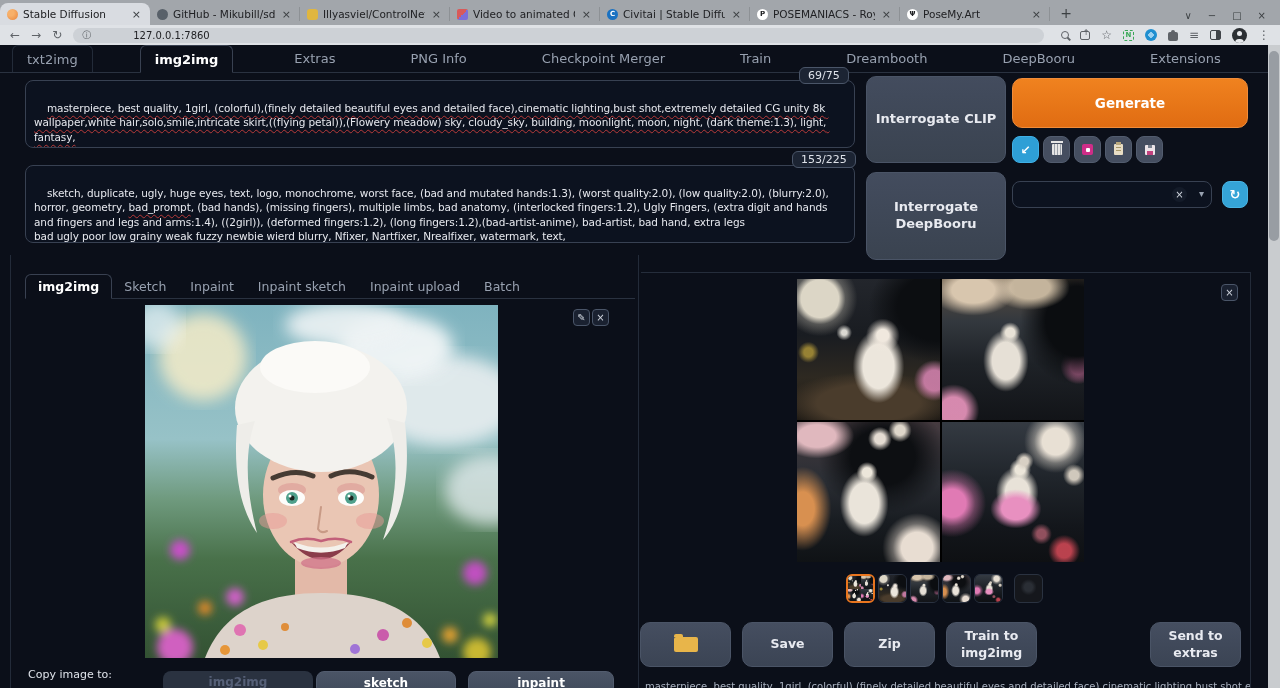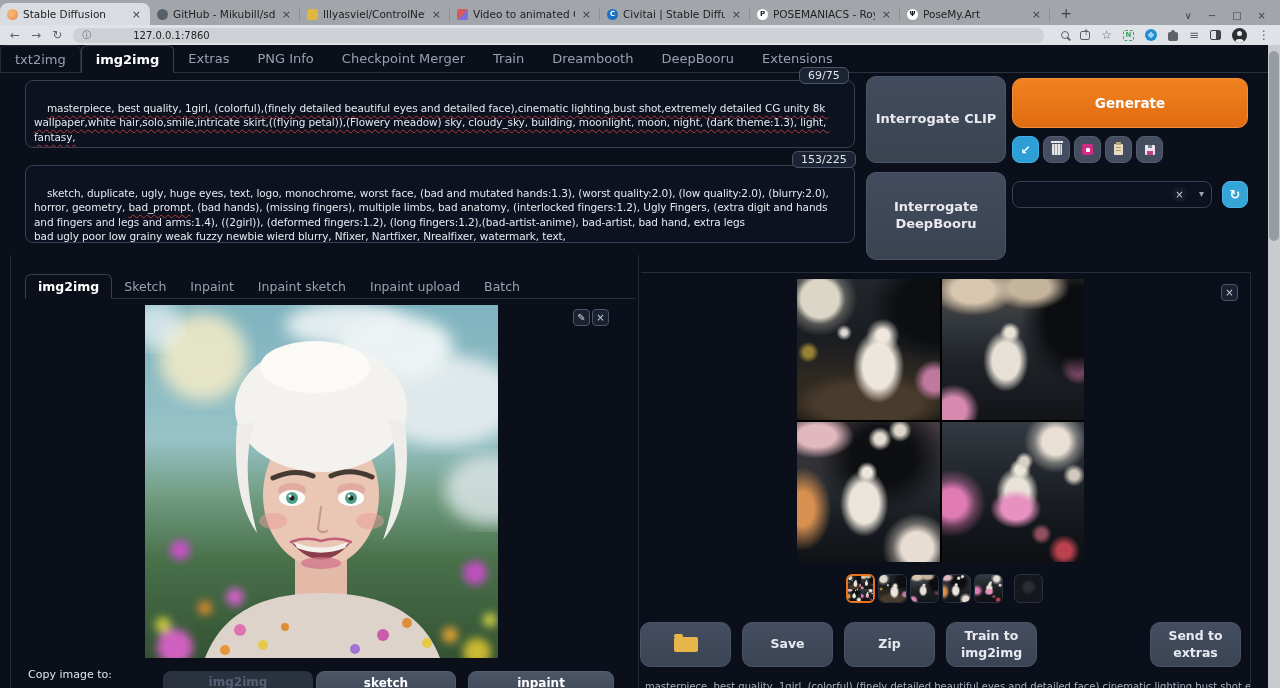--- a/index.html
+++ b/index.html
@@ -57,22 +57,22 @@
   .i-side::after { content:""; position:absolute; right:0; top:0; bottom:0; width:4px; background:#41454a; }
   .i-avatar { width:15px; height:15px; border-radius:50%; background:#2b2f33; position:relative; overflow:hidden; }
   .i-avatar::before { content:""; position:absolute; width:5px; height:5px; border-radius:50%;
     background:#e8eaed; top:3px; left:5px; }
   .i-avatar::after { content:""; position:absolute; width:9px; height:5px; border-radius:4px 4px 0 0;
     background:#e8eaed; bottom:-1px; left:3px; }
 
   
   #webui { position:absolute; left:0; top:45px; width:1280px; height:643px; background:#0b0f19; }
   #navtabs { position:absolute; left:0; top:0; width:1268px; height:28px;
-    border-bottom:1px solid #2a3240; display:flex; align-items:stretch; 
-    font-size:13px; color:#98a1b0; }
+    border-bottom:1px solid #2a3240; display:flex; align-items:stretch; padding-left:12px;
+    font-size:13px; color:#98a1b0;gap:47px; }
   .navtab { padding:0 14px; display:flex; align-items:center; white-space:nowrap; }
   .navtab.prev { border:1px solid #232b39; border-bottom:none; border-radius:6px 6px 0 0; }
   .navtab.active { color:#fff; font-weight:600; border:1px solid #394151; border-bottom:1px solid #0b0f19;
     border-radius:6px 6px 0 0; margin-bottom:-1px; background:#0b0f19; }
 
   .textbox { position:absolute; background:#0c121f; border:1px solid #384152; border-radius:8px;
     color:#e6e8ee; font-size:10.5px; line-height:14.5px; letter-spacing:-0.1px;
     padding:5px 8px; white-space:pre-wrap; overflow:hidden; }
   .sq { text-decoration:underline; text-decoration-style:wavy; text-decoration-color:#b83a3a;
     text-decoration-thickness:1px; text-underline-offset:2.5px; }

